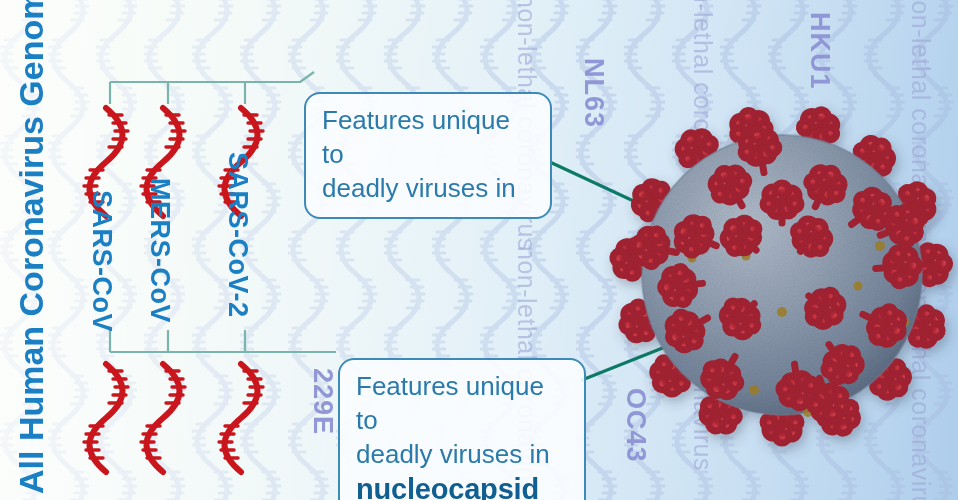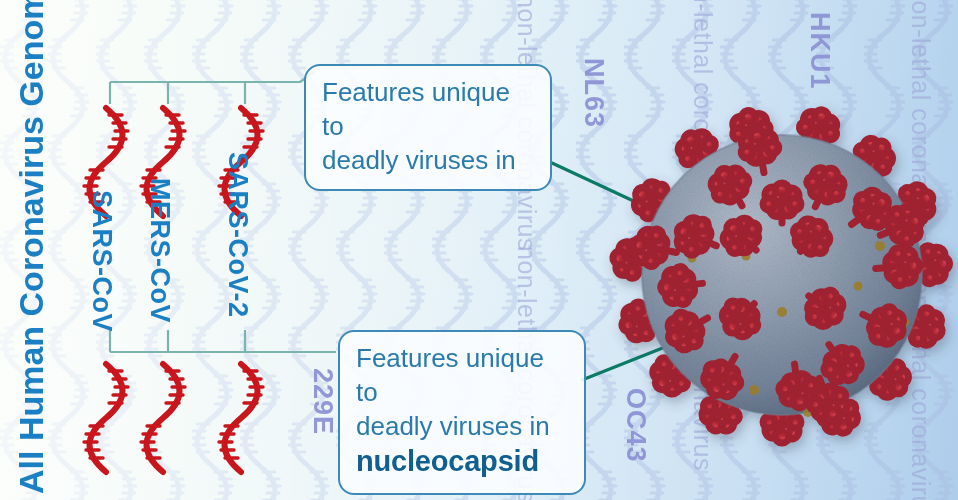--- a/index.html
+++ b/index.html
@@ -103,20 +103,21 @@
     position: absolute;
     box-sizing: border-box;
     border: 2px solid #3d8ab8;
     border-radius: 16px;
     background: rgba(251,253,255,.90);
     padding: 10px 16px 12px 16px;
     color: #1d6f9e;
     font-size: 26px;
     line-height: 1.30;
     font-family: "Liberation Sans", sans-serif;
+    margin-top: 28px;
   }
   .callout .ln { display: block; font-weight: 400; color: #2a7aab; }
   .callout .hl { display: block; font-weight: bold; color: #115e90; font-size: 29px; letter-spacing: -.2px; }
 
   
   .virion { position: absolute; }
 </style>
 </head>
 <body>
 

